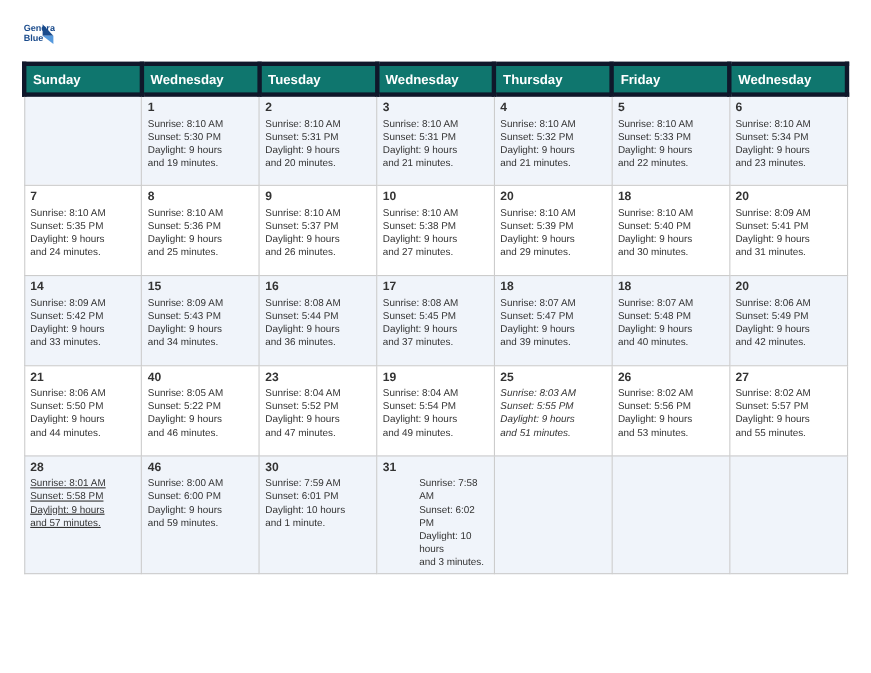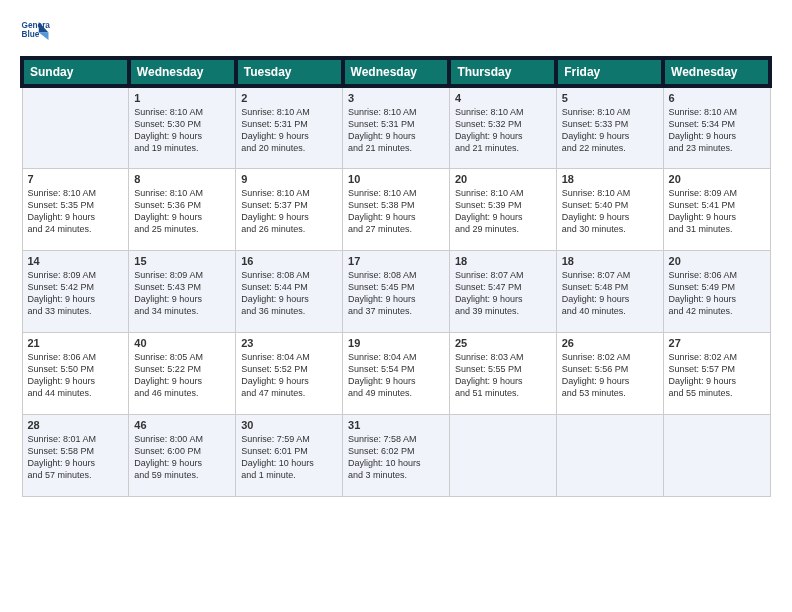--- a/index.html
+++ b/index.html
@@ -291,21 +291,21 @@
           </td>
           <td>
             <span class="day-number">19</span>
             <div class="day-info" style="white-space: pre-line;">Sunrise: 8:04 AM
 Sunset: 5:54 PM
 Daylight: 9 hours
 and 49 minutes.</div>
           </td>
           <td>
             <span class="day-number">25</span>
-            <div class="day-info" style="white-space: pre-line;">Sunrise: 8:03 AM
+            <div class="day-info" style="white-space: pre-line; font-style: italic;">Sunrise: 8:03 AM
 Sunset: 5:55 PM
 Daylight: 9 hours
 and 51 minutes.</div>
           </td>
           <td>
             <span class="day-number">26</span>
             <div class="day-info" style="white-space: pre-line;">Sunrise: 8:02 AM
 Sunset: 5:56 PM
 Daylight: 9 hours
 and 53 minutes.</div>
@@ -314,42 +314,42 @@
             <span class="day-number">27</span>
             <div class="day-info" style="white-space: pre-line;">Sunrise: 8:02 AM
 Sunset: 5:57 PM
 Daylight: 9 hours
 and 55 minutes.</div>
           </td>
         </tr>
         <tr>
           <td>
             <span class="day-number">28</span>
-            <div class="day-info" style="white-space: pre-line;">Sunrise: 8:01 AM
+            <div class="day-info" style="white-space: pre-line; text-decoration: underline;">Sunrise: 8:01 AM
 Sunset: 5:58 PM
 Daylight: 9 hours
 and 57 minutes.</div>
           </td>
           <td>
             <span class="day-number">46</span>
             <div class="day-info" style="white-space: pre-line;">Sunrise: 8:00 AM
 Sunset: 6:00 PM
 Daylight: 9 hours
 and 59 minutes.</div>
           </td>
           <td>
             <span class="day-number">30</span>
             <div class="day-info" style="white-space: pre-line;">Sunrise: 7:59 AM
 Sunset: 6:01 PM
 Daylight: 10 hours
 and 1 minute.</div>
           </td>
           <td>
             <span class="day-number">31</span>
-            <div class="day-info" style="white-space: pre-line;">Sunrise: 7:58 AM
+            <div class="day-info" style="white-space: pre-line; margin-left: 33px;">Sunrise: 7:58 AM
 Sunset: 6:02 PM
 Daylight: 10 hours
 and 3 minutes.</div>
           </td>
           <td class="empty"></td>
           <td class="empty"></td>
           <td class="empty"></td>
         </tr>
       </tbody>
   </table>

